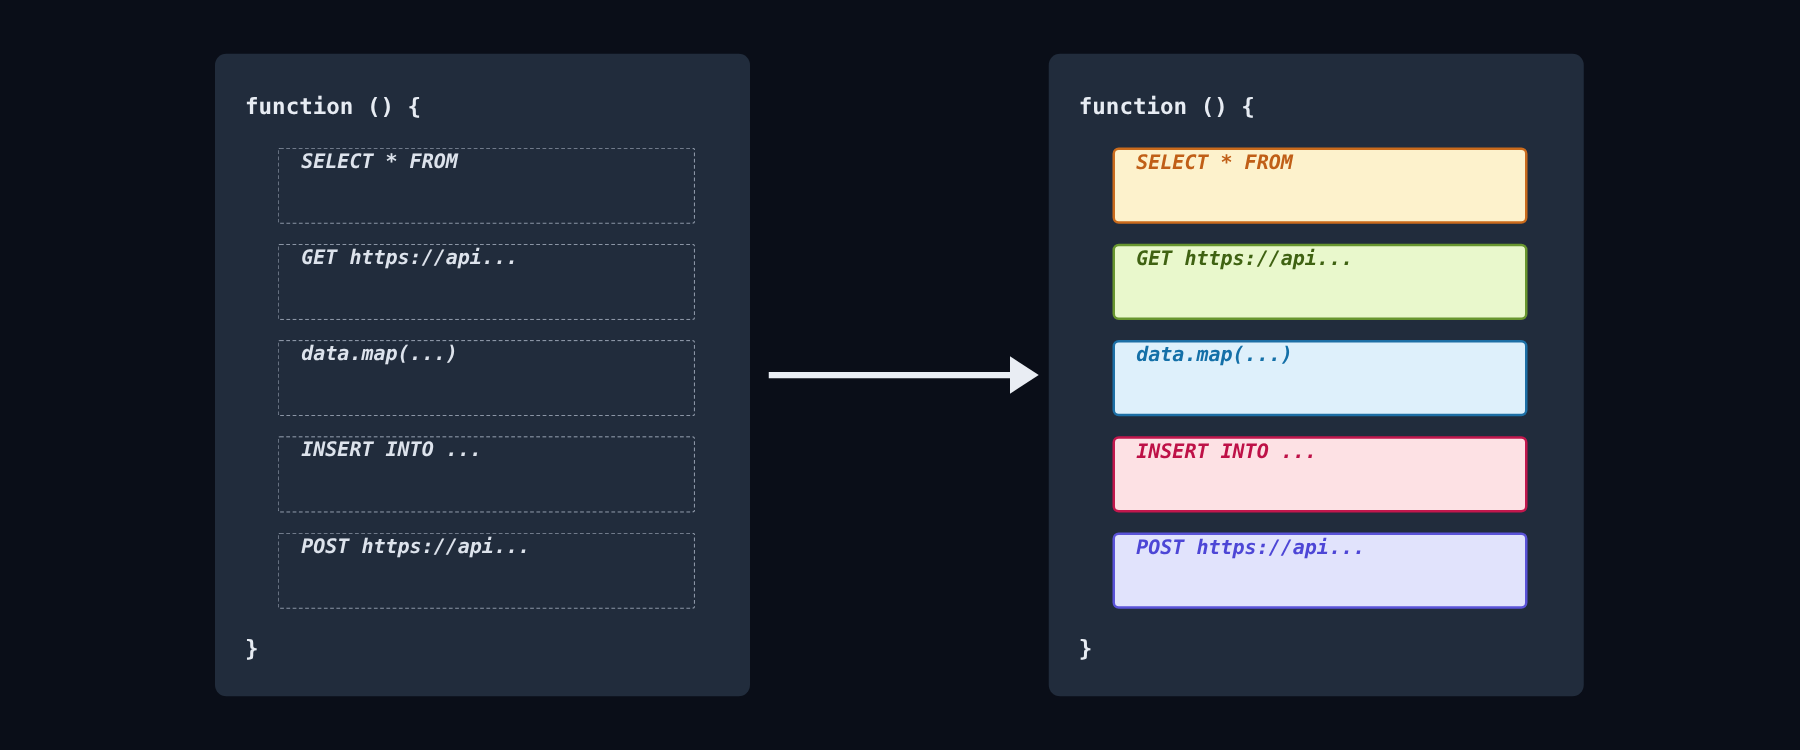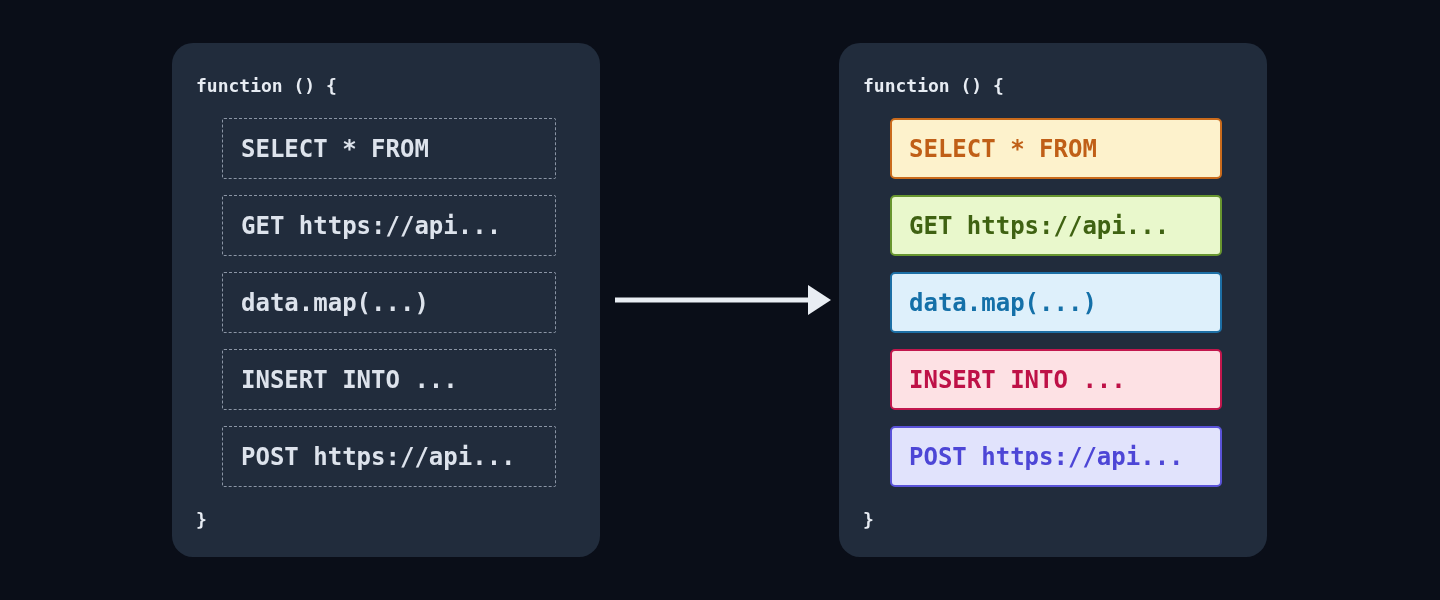--- a/index.html
+++ b/index.html
@@ -10,21 +10,21 @@
     font-family: "DejaVu Sans Mono", "Liberation Mono", monospace;
   }
   .stage { position: relative; width: 1440px; height: 600px; }
 
   .panel {
     position: absolute;
     top: 43px;
     width: 428px;
     height: 514px;
     background: #212c3c;
-    border-radius: 21px;
+    border-radius: 9px;
   }
   .panel.left  { left: 172px; }
   .panel.right { left: 839px; }
 
   .fn-header {
     position: absolute;
     left: 24px;
     top: 31px;
     font-size: 18px;
     line-height: 24px;
@@ -47,25 +47,25 @@
     top: 75px;
     left: 50px;
     right: 44px;
   }
   .panel.right .rows { left: 51px; right: 45px; }
 
   .code-block {
     height: 61px;
     margin-bottom: 16px;
     display: flex;
-    align-items: center;
     padding-left: 18px;
-    font-size: 24px;
+    font-size: 16px;
     font-weight: bold;
     white-space: pre;
+    font-style: italic;
   }
   .code-block.dashed {
     border: 1px dashed #8b95a5;
     border-radius: 2px;
     color: #dde3ec;
     background: transparent;
   }
   .code-block.colored {
     border-width: 2px;
     border-style: solid;

